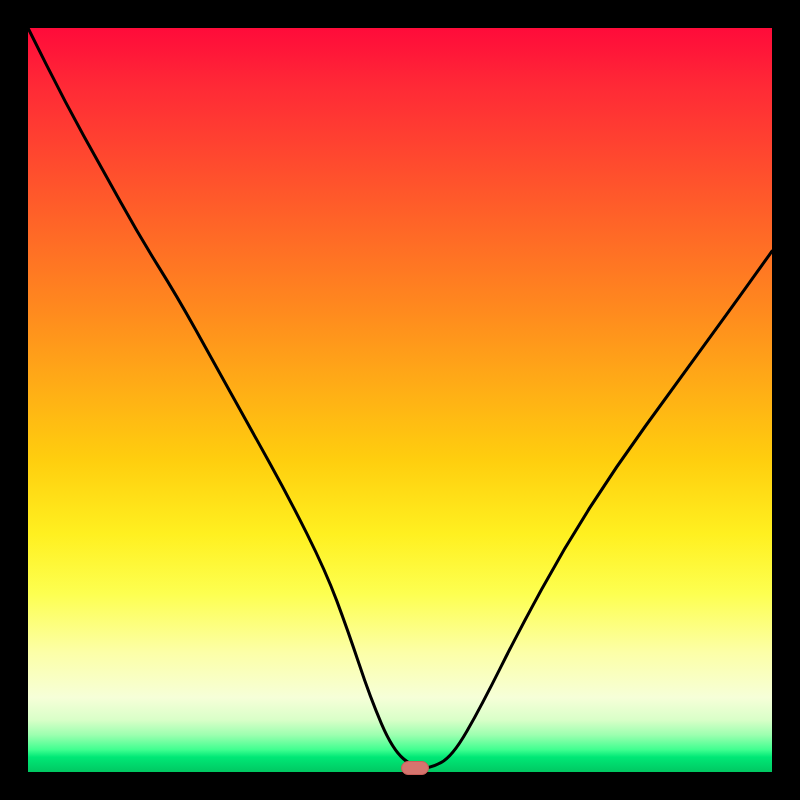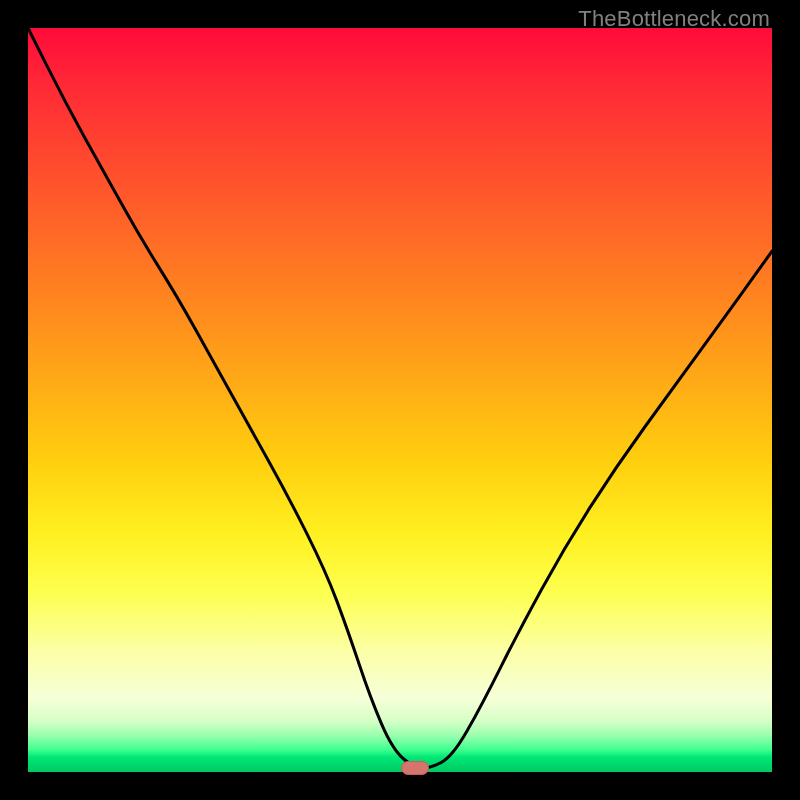--- a/index.html
+++ b/index.html
@@ -84,15 +84,14 @@
 
   <div class="plot-area">
 
     <svg class="curve" viewBox="0 0 744 744" preserveAspectRatio="none">
       <path id="curve-path" d="M 0.0 0.0 Q 0.0 0.0 18.6 37.2 Q 37.2 74.4 55.8 107.9 Q 74.4 141.4 93.0 174.8 Q 111.6 208.3 130.2 238.1 Q 148.8 267.8 167.4 301.3 Q 186.0 334.8 204.6 368.3 Q 223.2 401.8 241.8 435.2 Q 260.4 468.7 279.0 505.9 Q 297.6 543.1 308.8 572.9 Q 319.9 602.6 331.1 636.1 Q 342.2 669.6 353.4 695.6 Q 364.6 721.7 375.7 731.0 Q 386.9 740.3 394.3 740.3 Q 401.8 740.3 412.9 734.7 Q 424.1 729.1 439.0 703.1 Q 453.8 677.0 472.4 639.8 Q 491.0 602.6 513.4 561.7 Q 535.7 520.8 561.7 479.9 Q 587.8 439.0 617.5 398.0 Q 647.3 357.1 677.0 316.2 Q 706.8 275.3 725.4 249.2 L 744.0 223.2"></path>
     </svg>
 
     <div class="marker" id="min-marker" style="left: 386.88px; top: 740.28px; background: rgb(214, 116, 110); border: 1px solid rgb(201, 94, 88);"></div>
   </div>
 
-  <div class="watermark">TheBottleneck.com</div>
 
 </div>
 
 </body></html>

